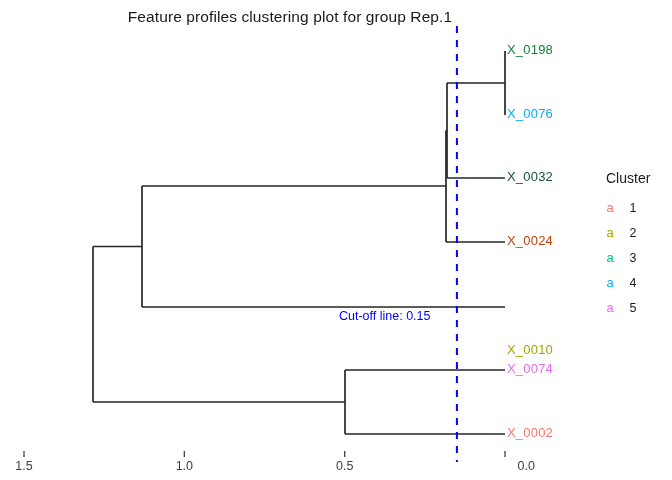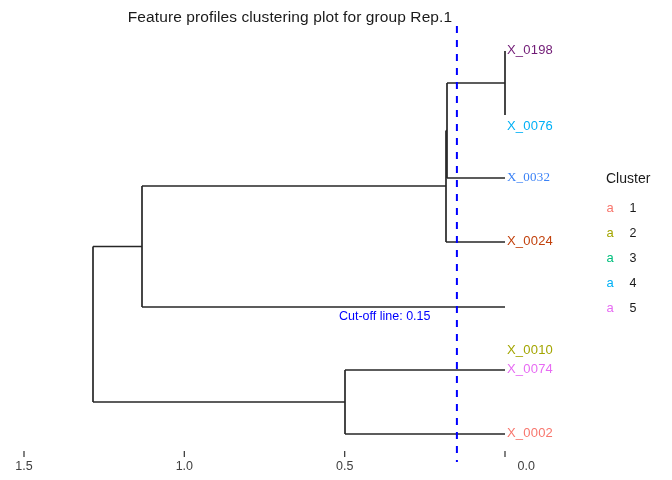--- a/index.html
+++ b/index.html
@@ -120,23 +120,23 @@
       </g>
     <g id="axis-layer">
         <path d="M 24 451 L 24 457" stroke="#404040" stroke-width="1.3"></path>
         <path d="M 184.33333333333331 451 L 184.33333333333331 457" stroke="#404040" stroke-width="1.3"></path>
         <path d="M 344.66666666666663 451 L 344.66666666666663 457" stroke="#404040" stroke-width="1.3"></path>
         <path d="M 505 451 L 505 457" stroke="#404040" stroke-width="1.3"></path>
       </g>
   </svg>
 
   <div id="leaf-label-layer">
-      <div class="leaf-label" style="color: #701a75; left: 507px; top: 42px;">X_0198</div>
-      <div class="leaf-label" style="color: rgb(0, 176, 246); left: 507px; top: 106px; margin-top: 12px;">X_0076</div>
-      <div class="leaf-label" style="color: #3b82f6; left: 507px; top: 169px; font-family: Liberation Serif, serif;">X_0032</div>
+      <div class="leaf-label" style="color: #15803d; left: 507px; top: 42px;">X_0198</div>
+      <div class="leaf-label" style="color: rgb(0, 176, 246); left: 507px; top: 106px;">X_0076</div>
+      <div class="leaf-label" style="color: #14532d; left: 507px; top: 169px;">X_0032</div>
       <div class="leaf-label" style="color: #c2410c; left: 507px; top: 233px;">X_0024</div>
       <div class="leaf-label" style="color: rgb(163, 165, 0); left: 507px; top: 298px; margin-top: 44px;">X_0010</div>
       <div class="leaf-label" style="color: rgb(231, 107, 243); left: 507px; top: 361px;">X_0074</div>
       <div class="leaf-label" style="color: rgb(248, 118, 109); left: 507px; top: 425px;">X_0002</div>
     </div>
 
   <div id="cutoff-label" style="left: 339px; top: 309px;">Cut-off line: 0.15</div>
 
   <div id="axis-label-layer">
       <div class="axis-tick-label" style="left: -6px; top: 459px; width: 60px;">1.5</div>

